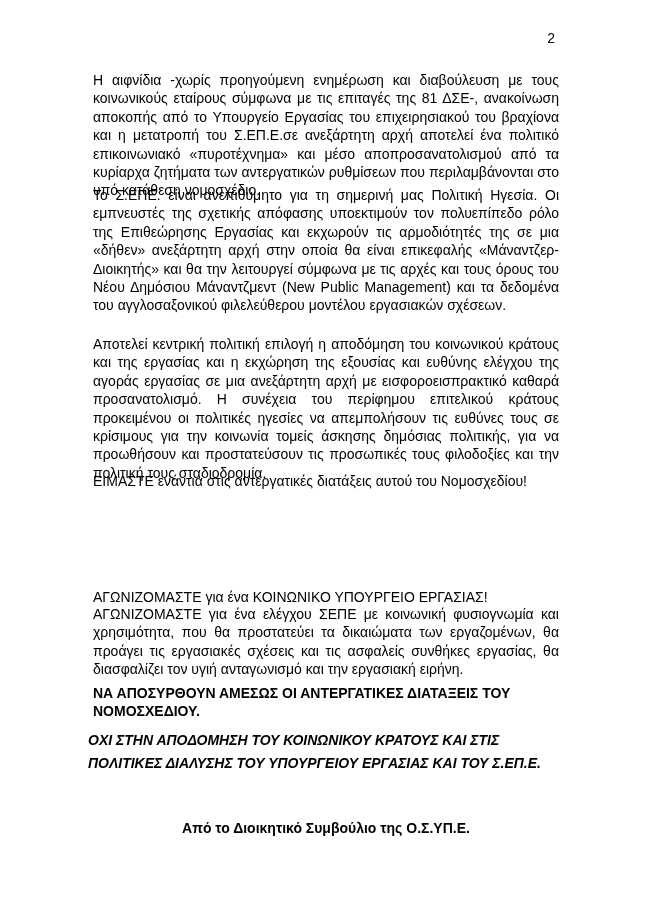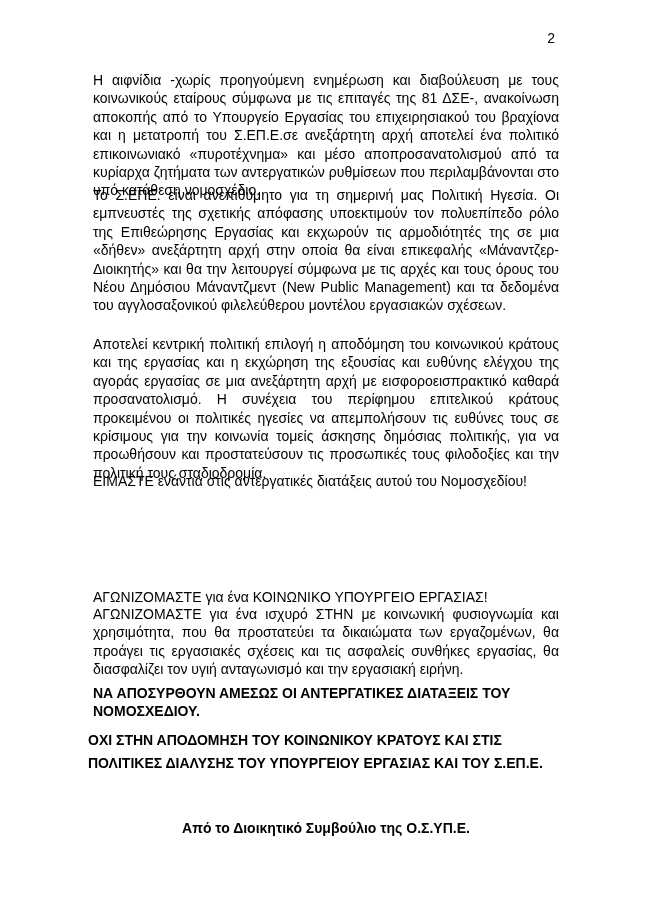--- a/index.html
+++ b/index.html
@@ -45,20 +45,21 @@
   .heading {
     font-weight: bold;
     text-align: left;
   }
   .h1 { top: 684px; }
   .h2 {
     top: 729px;
     left: 88px;
     width: 476px;
     line-height: 23px;
+    font-style: italic;
   }
   .signature {
     top: 787px;
     font-weight: bold;
     text-align: center;
     margin-top: 32px;
   }
 </style>
 </head>
 <body>
@@ -72,21 +73,21 @@
   <p class="body-p p2">Το Σ.ΕΠΕ. είναι ανεπιθύμητο για τη σημερινή μας Πολιτική Ηγεσία. Οι εμπνευστές της σχετικής απόφασης υποεκτιμούν τον πολυεπίπεδο ρόλο της Επιθεώρησης Εργασίας και εκχωρούν τις αρμοδιότητές της σε μια «δήθεν» ανεξάρτητη αρχή στην οποία θα είναι επικεφαλής «Μάναντζερ-Διοικητής» και θα την λειτουργεί σύμφωνα με τις αρχές και τους όρους του Νέου Δημόσιου Μάναντζμεντ (New Public Management) και τα δεδομένα του αγγλοσαξονικού φιλελεύθερου μοντέλου εργασιακών σχέσεων.</p>
 
   <p class="body-p p3">Αποτελεί κεντρική πολιτική επιλογή η αποδόμηση του κοινωνικού κράτους και της εργασίας και η εκχώρηση της εξουσίας και ευθύνης ελέγχου της αγοράς εργασίας σε μια ανεξάρτητη αρχή με εισφοροεισπρακτικό καθαρά προσανατολισμό. Η συνέχεια του περίφημου επιτελικού κράτους προκειμένου οι πολιτικές ηγεσίες να απεμπολήσουν τις ευθύνες τους σε κρίσιμους για την κοινωνία τομείς άσκησης δημόσιας πολιτικής, για να προωθήσουν και προστατεύσουν τις προσωπικές τους φιλοδοξίες και την πολιτική τους σταδιοδρομία.</p>
 
   <p class="stmt s1"><strong>ΕΙΜΑΣΤΕ</strong><span> ενάντια στις αντεργατικές διατάξεις αυτού του Νομοσχεδίου!</span></p>
 
 
 
   <p class="stmt s4"><strong>ΑΓΩΝΙΖΟΜΑΣΤΕ</strong><span> για ένα </span><strong>ΚΟΙΝΩΝΙΚΟ ΥΠΟΥΡΓΕΙΟ ΕΡΓΑΣΙΑΣ!</strong><span></span></p>
 
-  <p class="stmt s5"><strong>ΑΓΩΝΙΖΟΜΑΣΤΕ</strong><span> για ένα </span><strong>ισχυρό ΣΤΗΝ</strong><span> με κοινωνική φυσιογνωμία και χρησιμότητα, που θα προστατεύει τα δικαιώματα των εργαζομένων, θα προάγει τις εργασιακές σχέσεις και τις ασφαλείς συνθήκες εργασίας, θα διασφαλίζει τον υγιή ανταγωνισμό και την εργασιακή ειρήνη.</span></p>
+  <p class="stmt s5"><strong>ΑΓΩΝΙΖΟΜΑΣΤΕ</strong><span> για ένα </span><strong>ελέγχου ΣΕΠΕ</strong><span> με κοινωνική φυσιογνωμία και χρησιμότητα, που θα προστατεύει τα δικαιώματα των εργαζομένων, θα προάγει τις εργασιακές σχέσεις και τις ασφαλείς συνθήκες εργασίας, θα διασφαλίζει τον υγιή ανταγωνισμό και την εργασιακή ειρήνη.</span></p>
 
   <p class="heading h1">ΝΑ ΑΠΟΣΥΡΘΟΥΝ ΑΜΕΣΩΣ ΟΙ ΑΝΤΕΡΓΑΤΙΚΕΣ ΔΙΑΤΑΞΕΙΣ ΤΟΥ ΝΟΜΟΣΧΕΔΙΟΥ.</p>
 
   <p class="heading h2">ΟΧΙ ΣΤΗΝ ΑΠΟΔΟΜΗΣΗ ΤΟΥ ΚΟΙΝΩΝΙΚΟΥ ΚΡΑΤΟΥΣ ΚΑΙ ΣΤΙΣ ΠΟΛΙΤΙΚΕΣ ΔΙΑΛΥΣΗΣ ΤΟΥ ΥΠΟΥΡΓΕΙΟΥ ΕΡΓΑΣΙΑΣ ΚΑΙ ΤΟΥ Σ.ΕΠ.Ε.</p>
 
   <p class="signature">Από το Διοικητικό Συμβούλιο της Ο.Σ.ΥΠ.Ε.</p>
 
 </div>
 
 </body></html>

